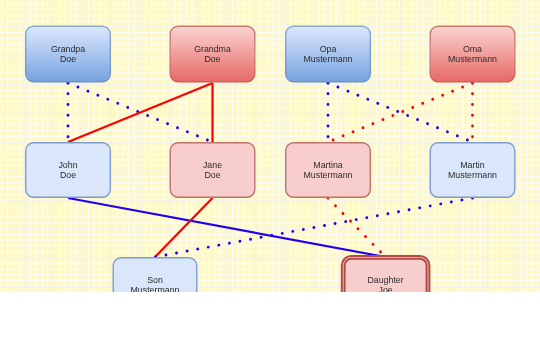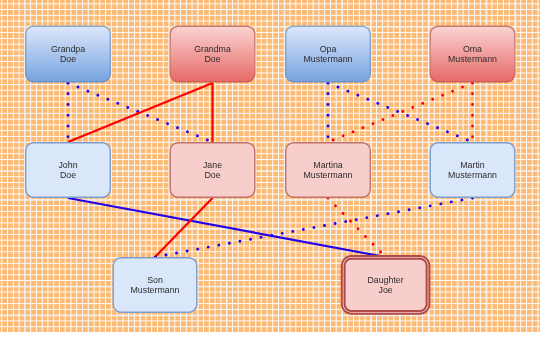--- a/index.html
+++ b/index.html
@@ -1,19 +1,19 @@
 <!DOCTYPE html>
 <html><head>
 <meta charset="utf-8">
 <title>Family Tree Diagram</title>
 <style>
   html,body{margin:0;padding:0;background:#ffffff;}
   body{width:540px;height:338px;overflow:hidden;
        font-family:"Liberation Sans",sans-serif;}
-  #canvas{position:relative;width:540px;height:332px;background:#fdba74;overflow:hidden;}
+  #canvas{position:relative;width:540px;height:292px;background:#fef9c3;overflow:hidden;}
   #grid{position:absolute;left:0;top:0;width:540px;height:338px;
     background-image:
       linear-gradient(to right, #f0f0f0 1px, transparent 1px),
       linear-gradient(to bottom, #f0f0f0 1px, transparent 1px),
       linear-gradient(to right, #fcfcfc 1px, transparent 1px),
       linear-gradient(to bottom, #fcfcfc 1px, transparent 1px);
     background-size: 28.9px 28.9px, 28.9px 28.9px, 5.78px 5.78px, 5.78px 5.78px;
     background-position: 24.2px 0, 0 26.4px, 1.3px 0, 0 3.32px;
   }
   #scene{position:absolute;left:0;top:0;width:540px;height:338px;}

